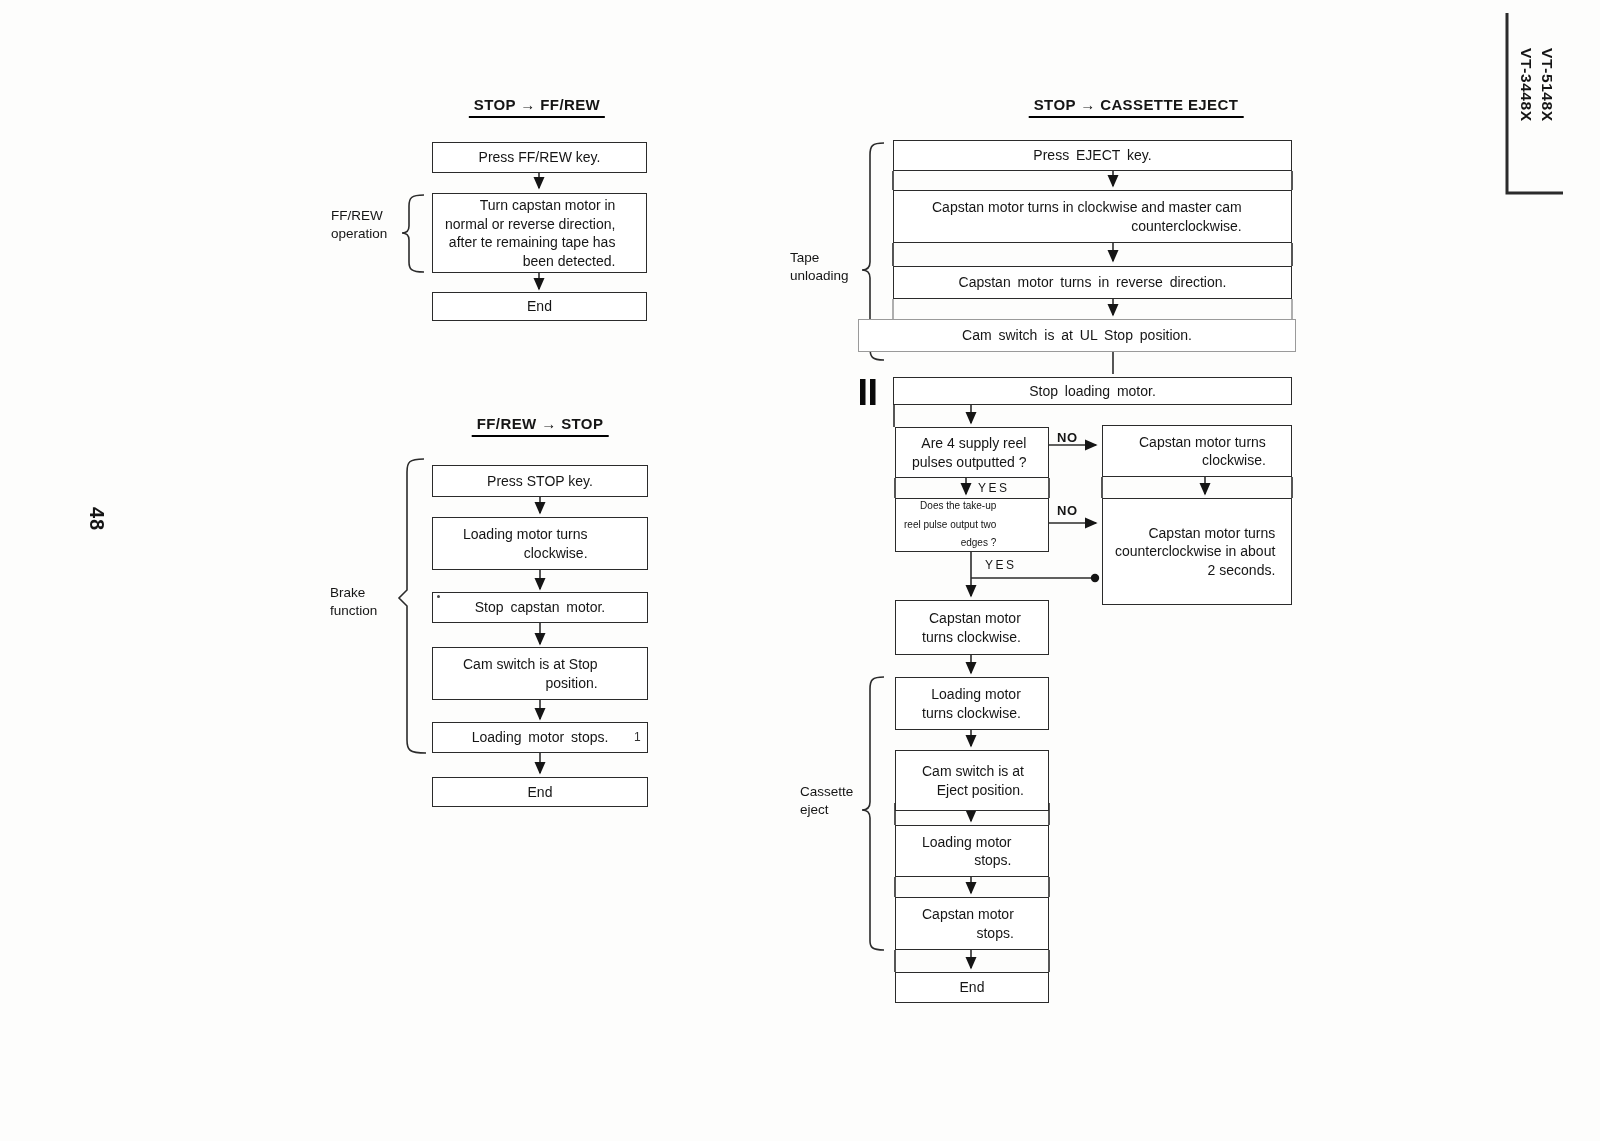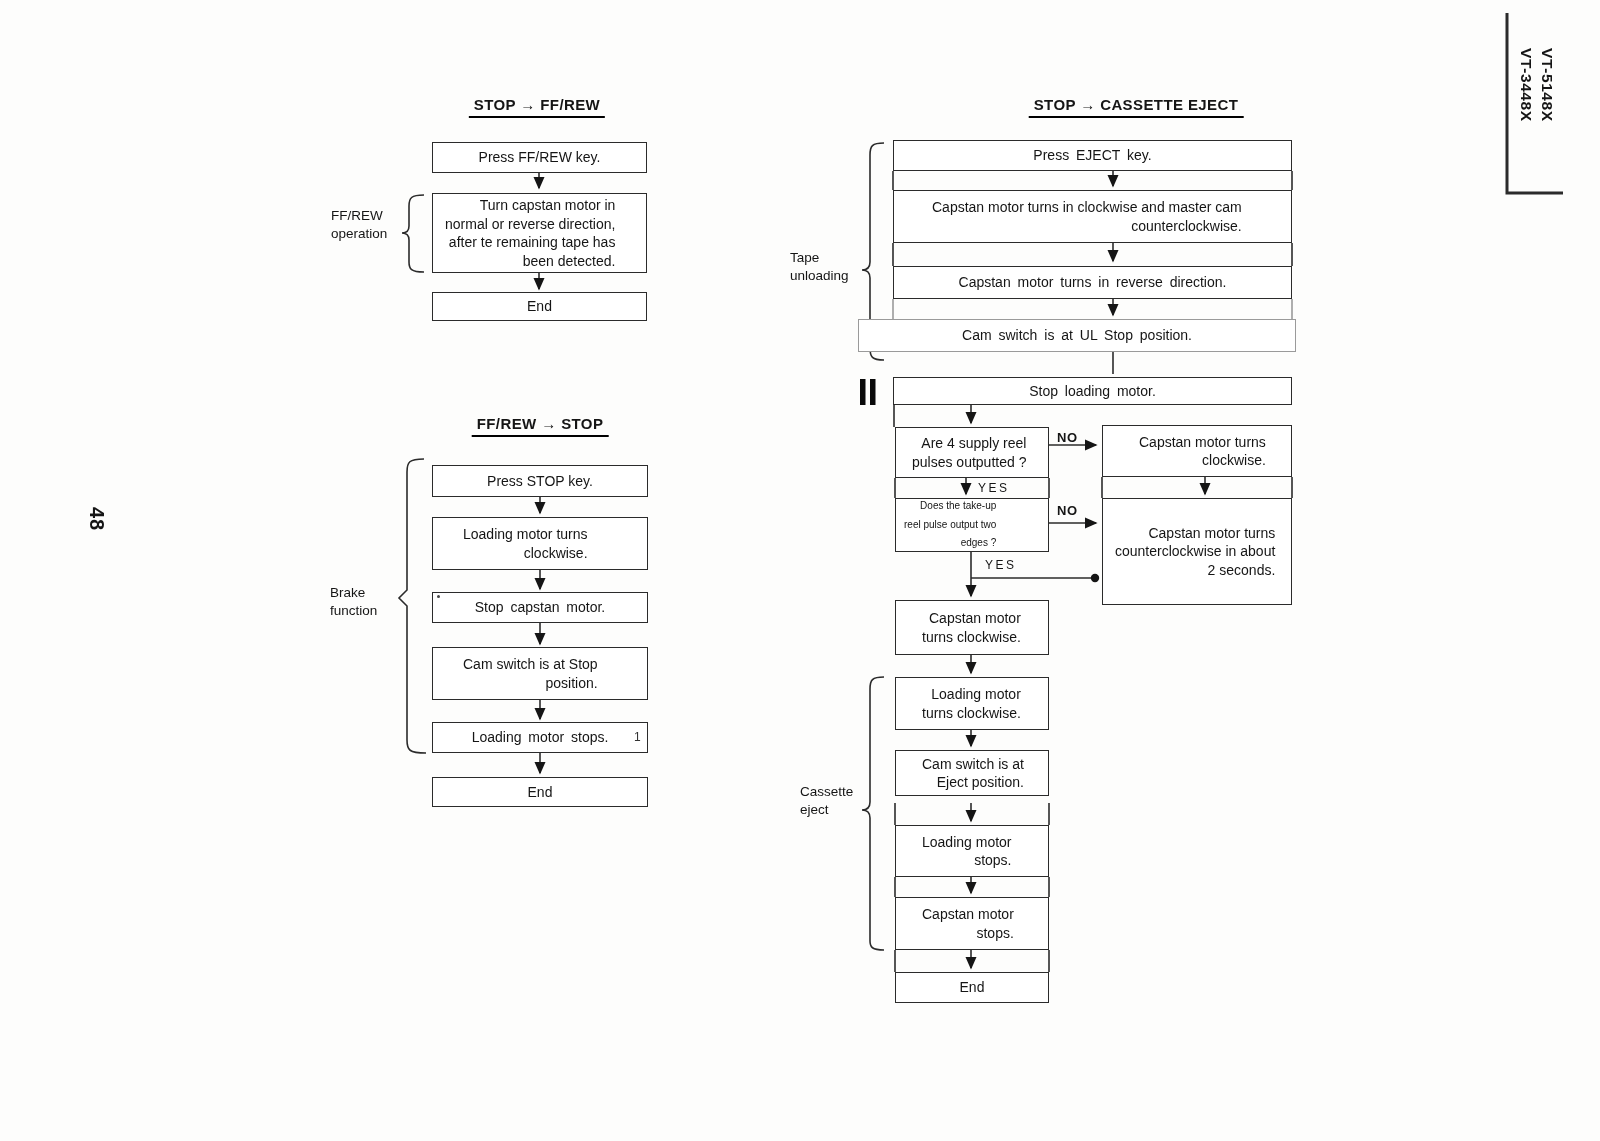--- a/index.html
+++ b/index.html
@@ -154,21 +154,21 @@
   <div class="no" style="left:1057px;top:503px">NO</div>
   <div class="bx lft" style="left:1102px;top:498px;width:190px;height:107px;padding-left:12px">Capstan motor turns
 counterclockwise in about
 2 seconds.</div>
   <div class="yes" style="left:985px;top:558px">YES</div>
 
   <div class="bx lft" style="left:895px;top:600px;width:154px;height:55px;padding-left:26px">Capstan motor
 turns clockwise.</div>
   <div class="bx lft" style="left:895px;top:677px;width:154px;height:53px;padding-left:26px">Loading motor
 turns clockwise.</div>
-  <div class="bx lft" style="left:895px;top:750px;width:154px;height:46px;padding-left:26px">Cam switch is at
+  <div class="bx lft" style="left:895px;top:750px;width:154px;height:61px;padding-left:26px">Cam switch is at
 Eject position.</div>
   <div class="bx lft" style="left:895px;top:825px;width:154px;height:52px;padding-left:26px">Loading motor
 stops.</div>
   <div class="bx lft" style="left:895px;top:897px;width:154px;height:53px;padding-left:26px">Capstan motor
 stops.</div>
   <div class="bx ctr" style="left:895px;top:972px;width:154px;height:31px">End</div>
 
   <div class="rot models" style="left:1558px;top:48px">
     <div>VT-5148X</div>
     <div>VT-3448X</div>

